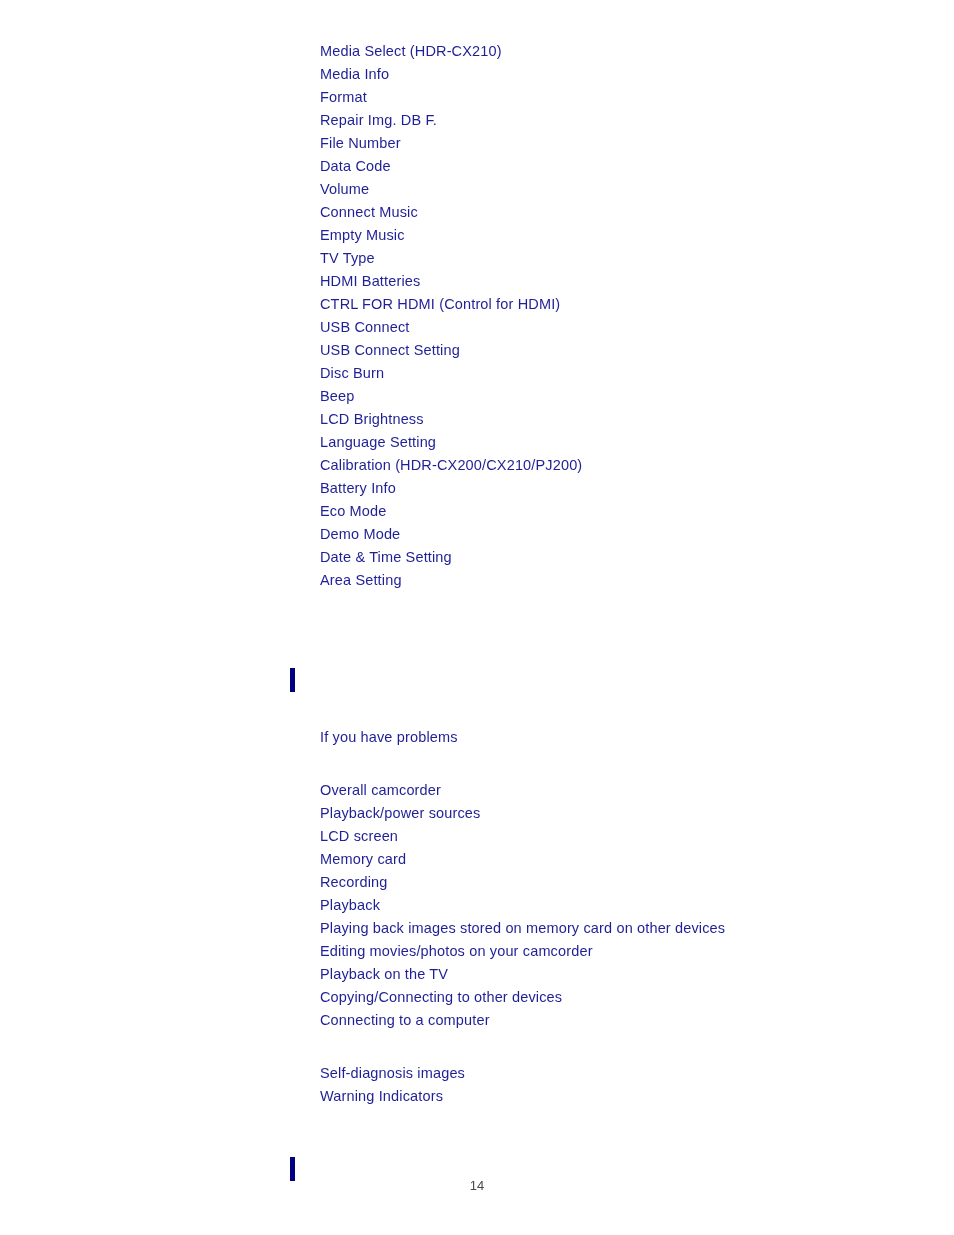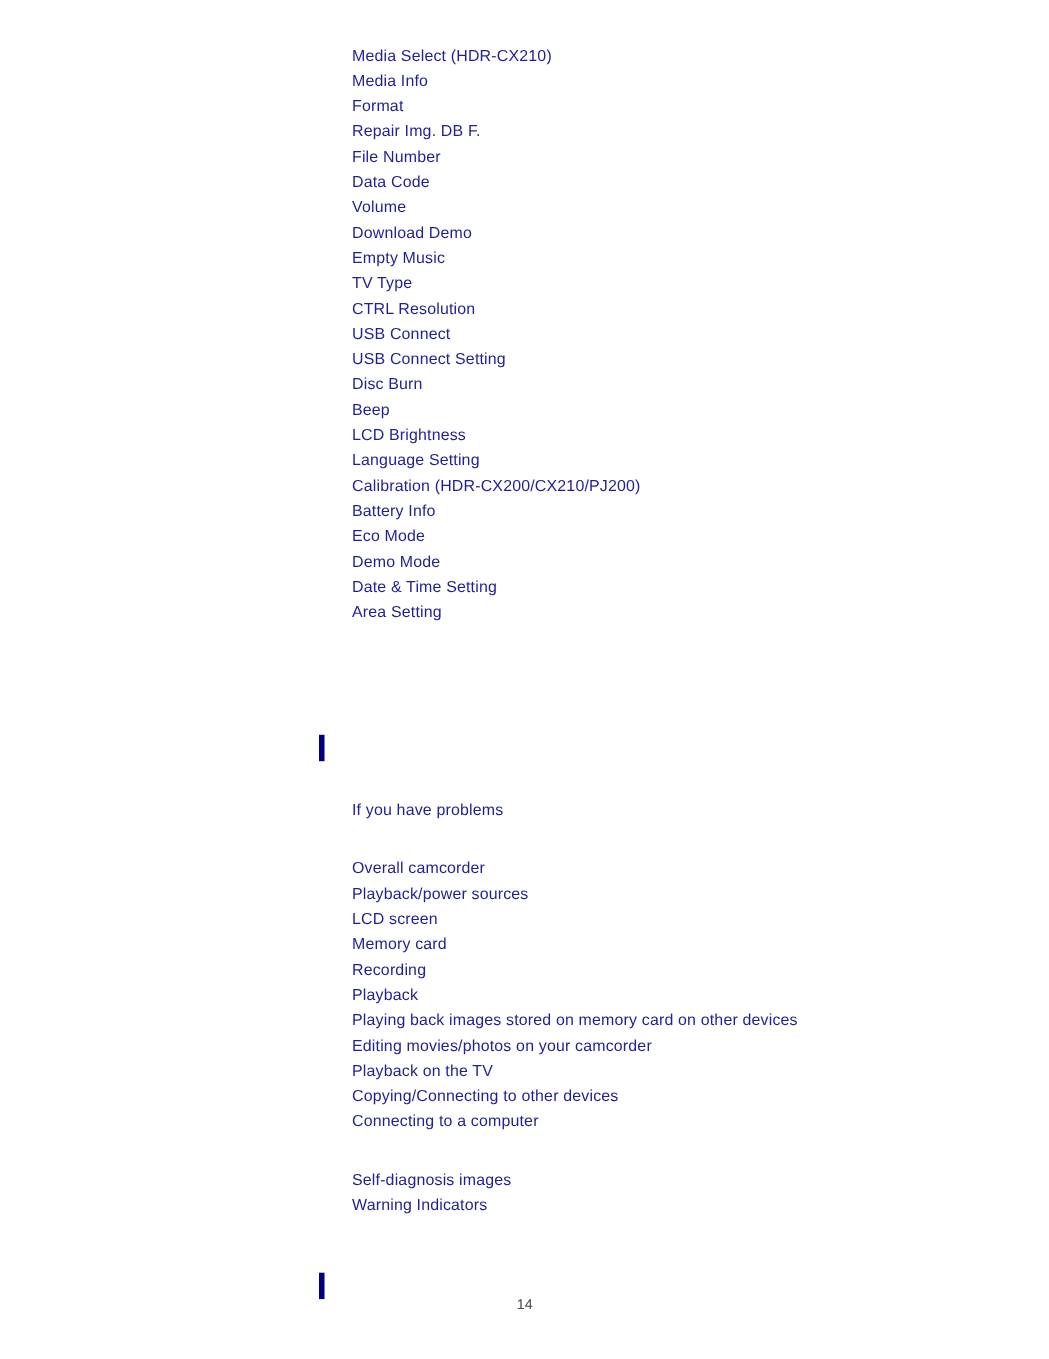--- a/index.html
+++ b/index.html
@@ -92,24 +92,25 @@
 <div class="page">
 
   <nav class="link-list" id="settings-list" style="top:40px;">
       <a class="link-item" href="#">Media Select (HDR-CX210)</a>
       <a class="link-item" href="#">Media Info</a>
       <a class="link-item" href="#">Format</a>
       <a class="link-item" href="#">Repair Img. DB F.</a>
       <a class="link-item" href="#">File Number</a>
       <a class="link-item" href="#">Data Code</a>
       <a class="link-item" href="#">Volume</a>
-      <a class="link-item" href="#">Download Demo</a>
+      <a class="link-item" href="#">Connect Music</a>
       <a class="link-item" href="#">Empty Music</a>
       <a class="link-item" href="#">TV Type</a>
-      <a class="link-item" href="#">CTRL Resolution</a>
+      <a class="link-item" href="#">HDMI Batteries</a>
+      <a class="link-item" href="#">CTRL FOR HDMI (Control for HDMI)</a>
       <a class="link-item" href="#">USB Connect</a>
       <a class="link-item" href="#">USB Connect Setting</a>
       <a class="link-item" href="#">Disc Burn</a>
       <a class="link-item" href="#">Beep</a>
       <a class="link-item" href="#">LCD Brightness</a>
       <a class="link-item" href="#">Language Setting</a>
       <a class="link-item" href="#">Calibration (HDR-CX200/CX210/PJ200)</a>
       <a class="link-item" href="#">Battery Info</a>
       <a class="link-item" href="#">Eco Mode</a>
       <a class="link-item" href="#">Demo Mode</a>

